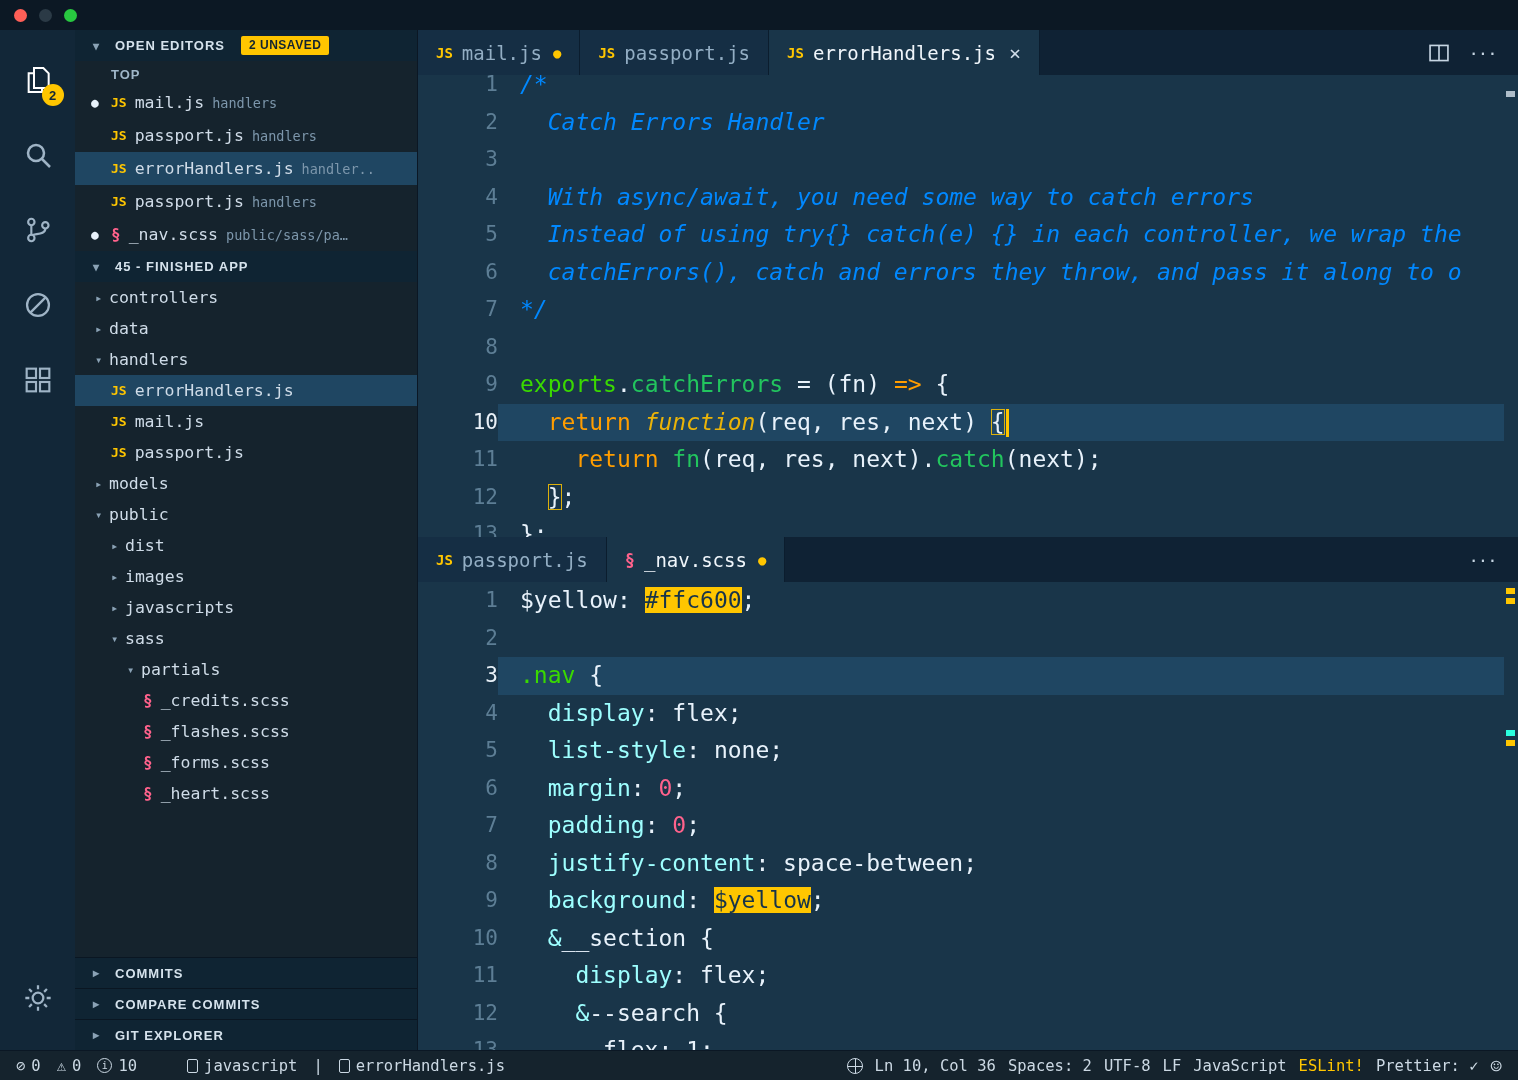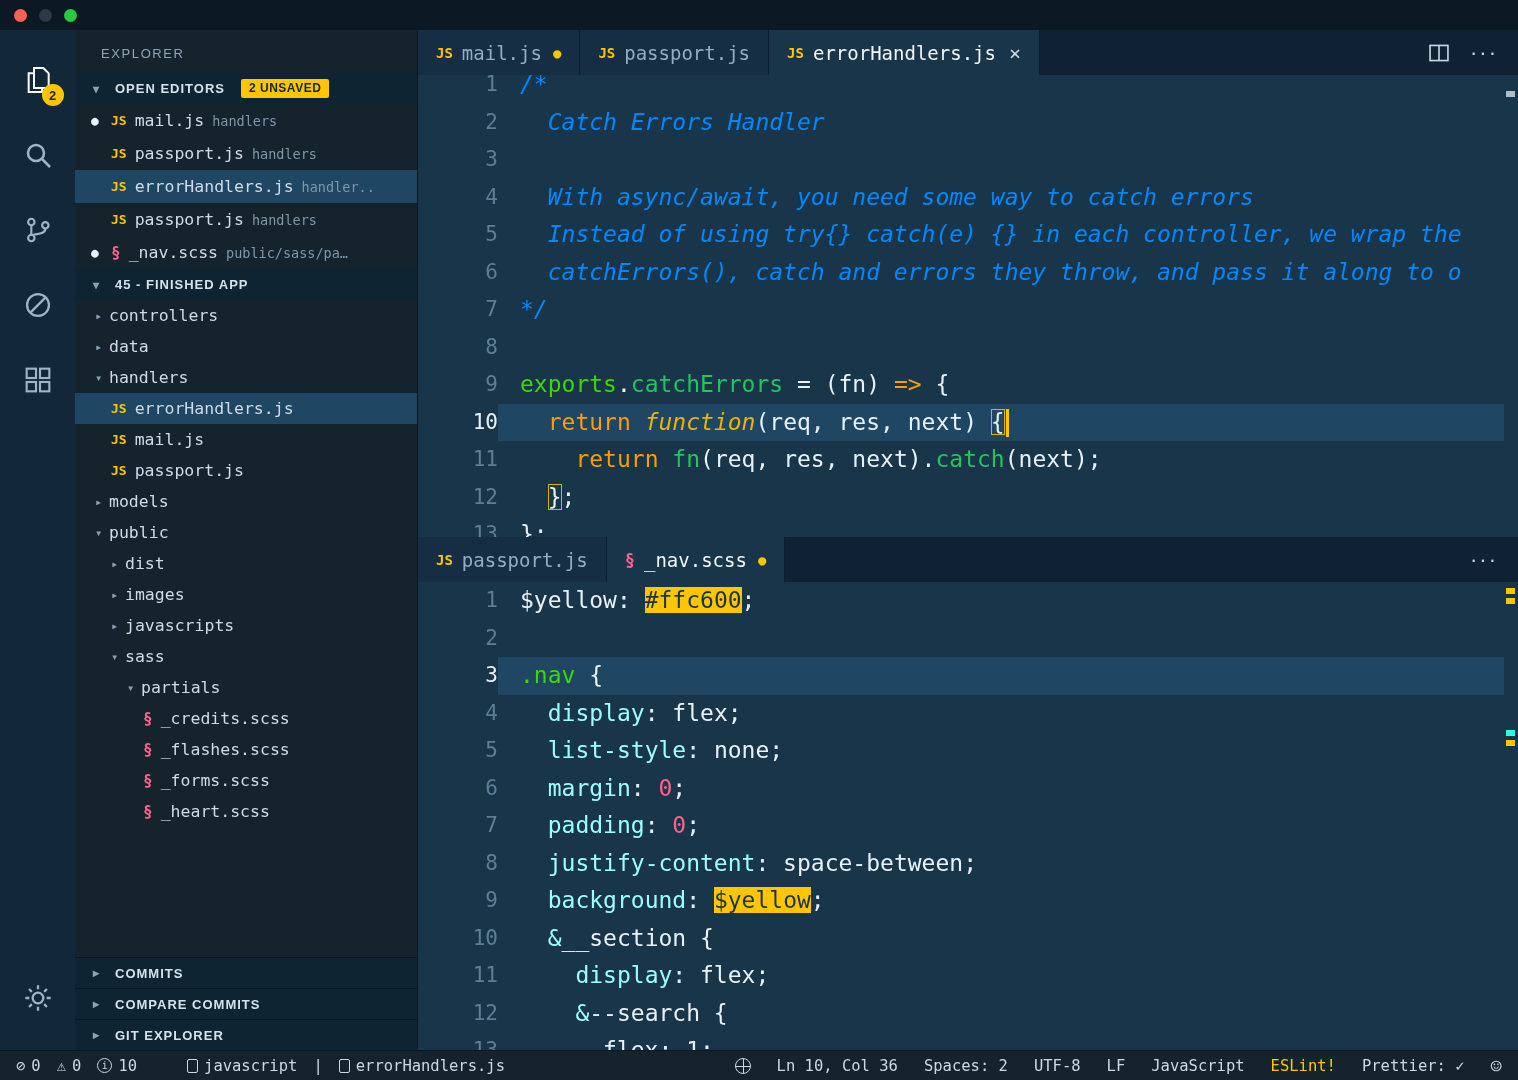--- a/index.html
+++ b/index.html
@@ -101,21 +101,21 @@
             vertical-align:middle; margin-left:1px; }
 
   .ruler { position:absolute; top:0; right:0; width:14px; height:100%; }
   .mark { position:absolute; right:3px; width:9px; height:6px; }
 
   
   .statusbar { height:30px; background:#15232d; display:flex; align-items:center;
                padding:0 16px; color:#ccd9e4; font-family:"DejaVu Sans Mono", monospace;
                font-size:15.5px; gap:0; border-top:1px solid #0b1724; }
   .sb-left { display:flex; align-items:center; gap:16px; }
-  .sb-right { margin-left:auto; display:flex; align-items:center; gap:26px; }
+  .sb-right { margin-left:auto; display:flex; align-items:center; gap:12px; }
   .sb-item { display:flex; align-items:center; gap:6px; cursor:pointer; white-space:nowrap; }
   .sb-gap { margin-left:34px; }
   .mini-file { width:11px; height:14px; border:1.5px solid currentColor; border-radius:2px;
                display:inline-block; }
   .mini-info { width:15px; height:15px; border:1.5px solid currentColor; border-radius:50%;
                display:inline-flex; align-items:center; justify-content:center; font-size:10px; }
   .mini-globe { width:16px; height:16px; border:1.5px solid currentColor; border-radius:50%;
                 display:inline-block; position:relative; }
   .mini-globe::before { content:''; position:absolute; left:0; right:0; top:50%;
                         border-top:1.3px solid currentColor; }
@@ -173,28 +173,28 @@
       </div>
       <div class="ab-item ab-bottom">
         <svg viewBox="0 0 24 24" width="32" height="32" fill="none" stroke="currentColor" stroke-width="1.7">
           <circle cx="12" cy="12" r="4"></circle>
           <path d="M12 2.5v3M12 18.5v3M2.5 12h3M18.5 12h3M5.3 5.3l2.1 2.1M16.6 16.6l2.1 2.1M18.7 5.3l-2.1 2.1M7.4 16.6l-2.1 2.1"></path>
         </svg>
       </div>
     </div>
 
   <div class="sidebar">
-    <div class="sidebar-title">EXPLORER</div>
 
     <div class="side-header">
       <span class="twisty">▾</span>
       <span>OPEN EDITORS</span>
       <span class="badge-unsaved">2 UNSAVED</span>
     </div>
     <div id="open-editors">
+        <div class="oe-group-label">TOP</div>
         <div class="oe-item">
           <span class="dotslot">●</span>
           <span class="ficon-js">JS</span>
           <span>mail.js</span>
           <span class="oe-meta">handlers</span>
         </div>
         <div class="oe-item">
           <span class="dotslot"></span>
           <span class="ficon-js">JS</span>
           <span>passport.js</span>

